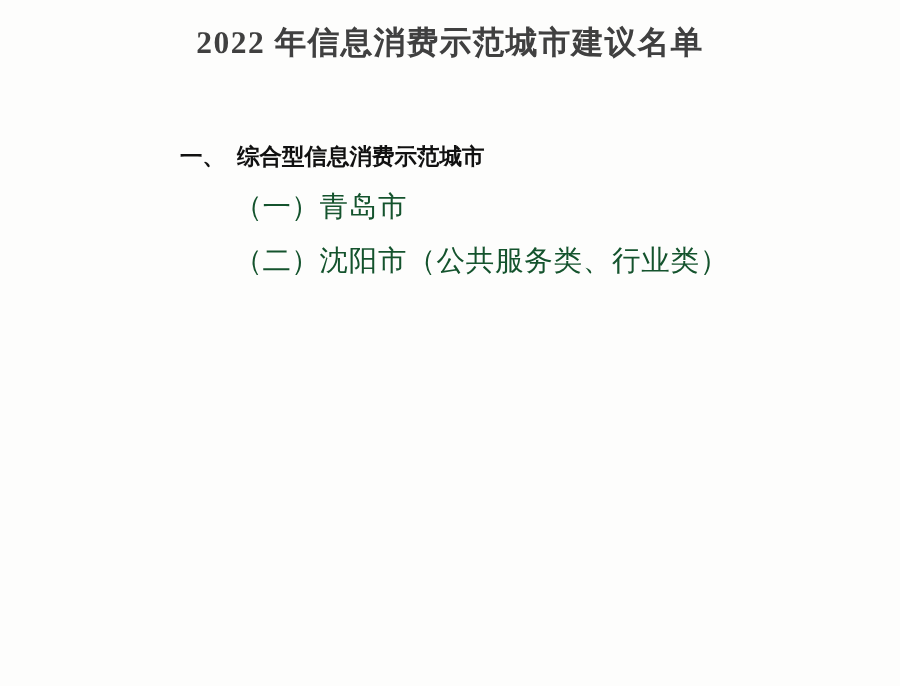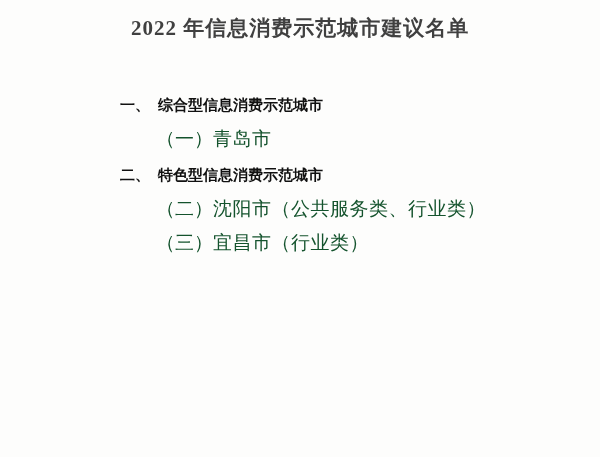--- a/index.html
+++ b/index.html
@@ -79,25 +79,19 @@
     <div class="section">
       <div class="section-head">
         <span class="marker">一、</span><span class="heading-text">综合型信息消费示范城市</span>
       </div>
       <div class="item">
         <span class="idx">（一）</span><span class="name">青岛市</span>
       </div>
     </div>
 
     <div class="section">
-      <div class="section-head">
-        <span class="marker">二、</span><span class="heading-text">特色型信息消费示范城市</span>
-      </div>
       <div class="item">
         <span class="idx">（二）</span><span class="name">沈阳市（公共服务类、行业类）</span>
-      </div>
-      <div class="item">
-        <span class="idx">（三）</span><span class="name">宜昌市（行业类）</span>
       </div>
     </div>
 
   </div>
 </div>
 
 </body></html>

